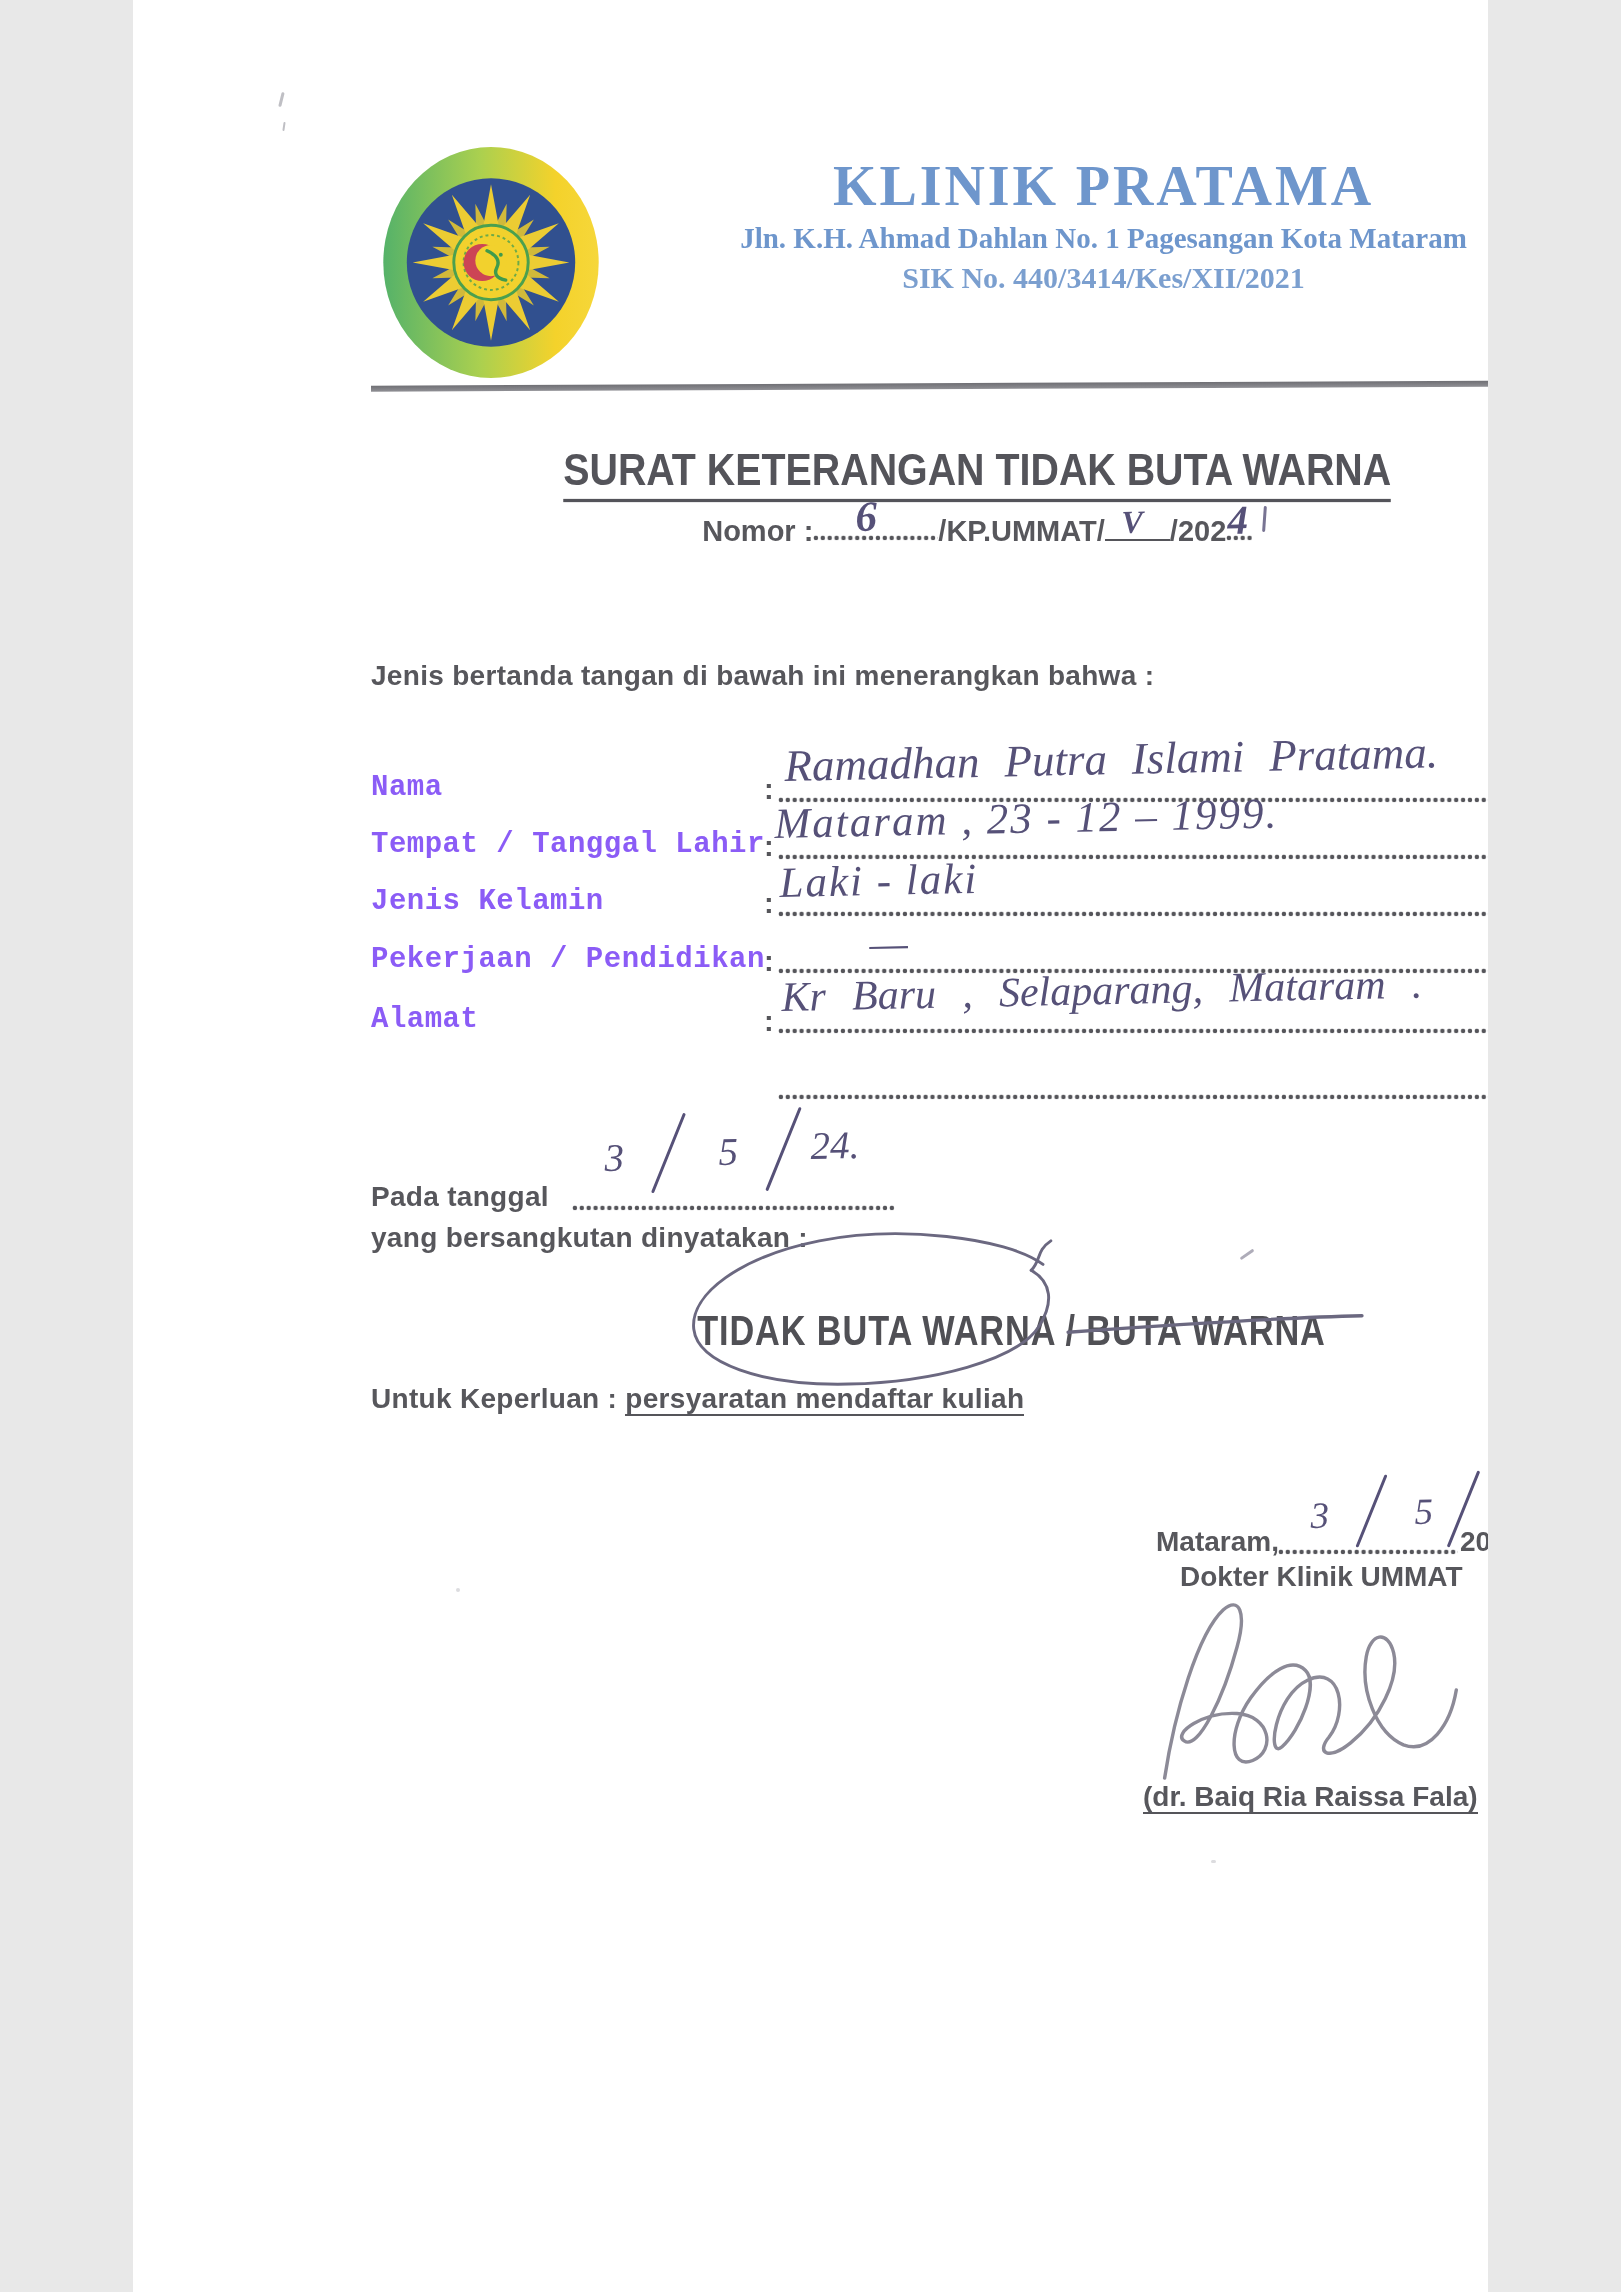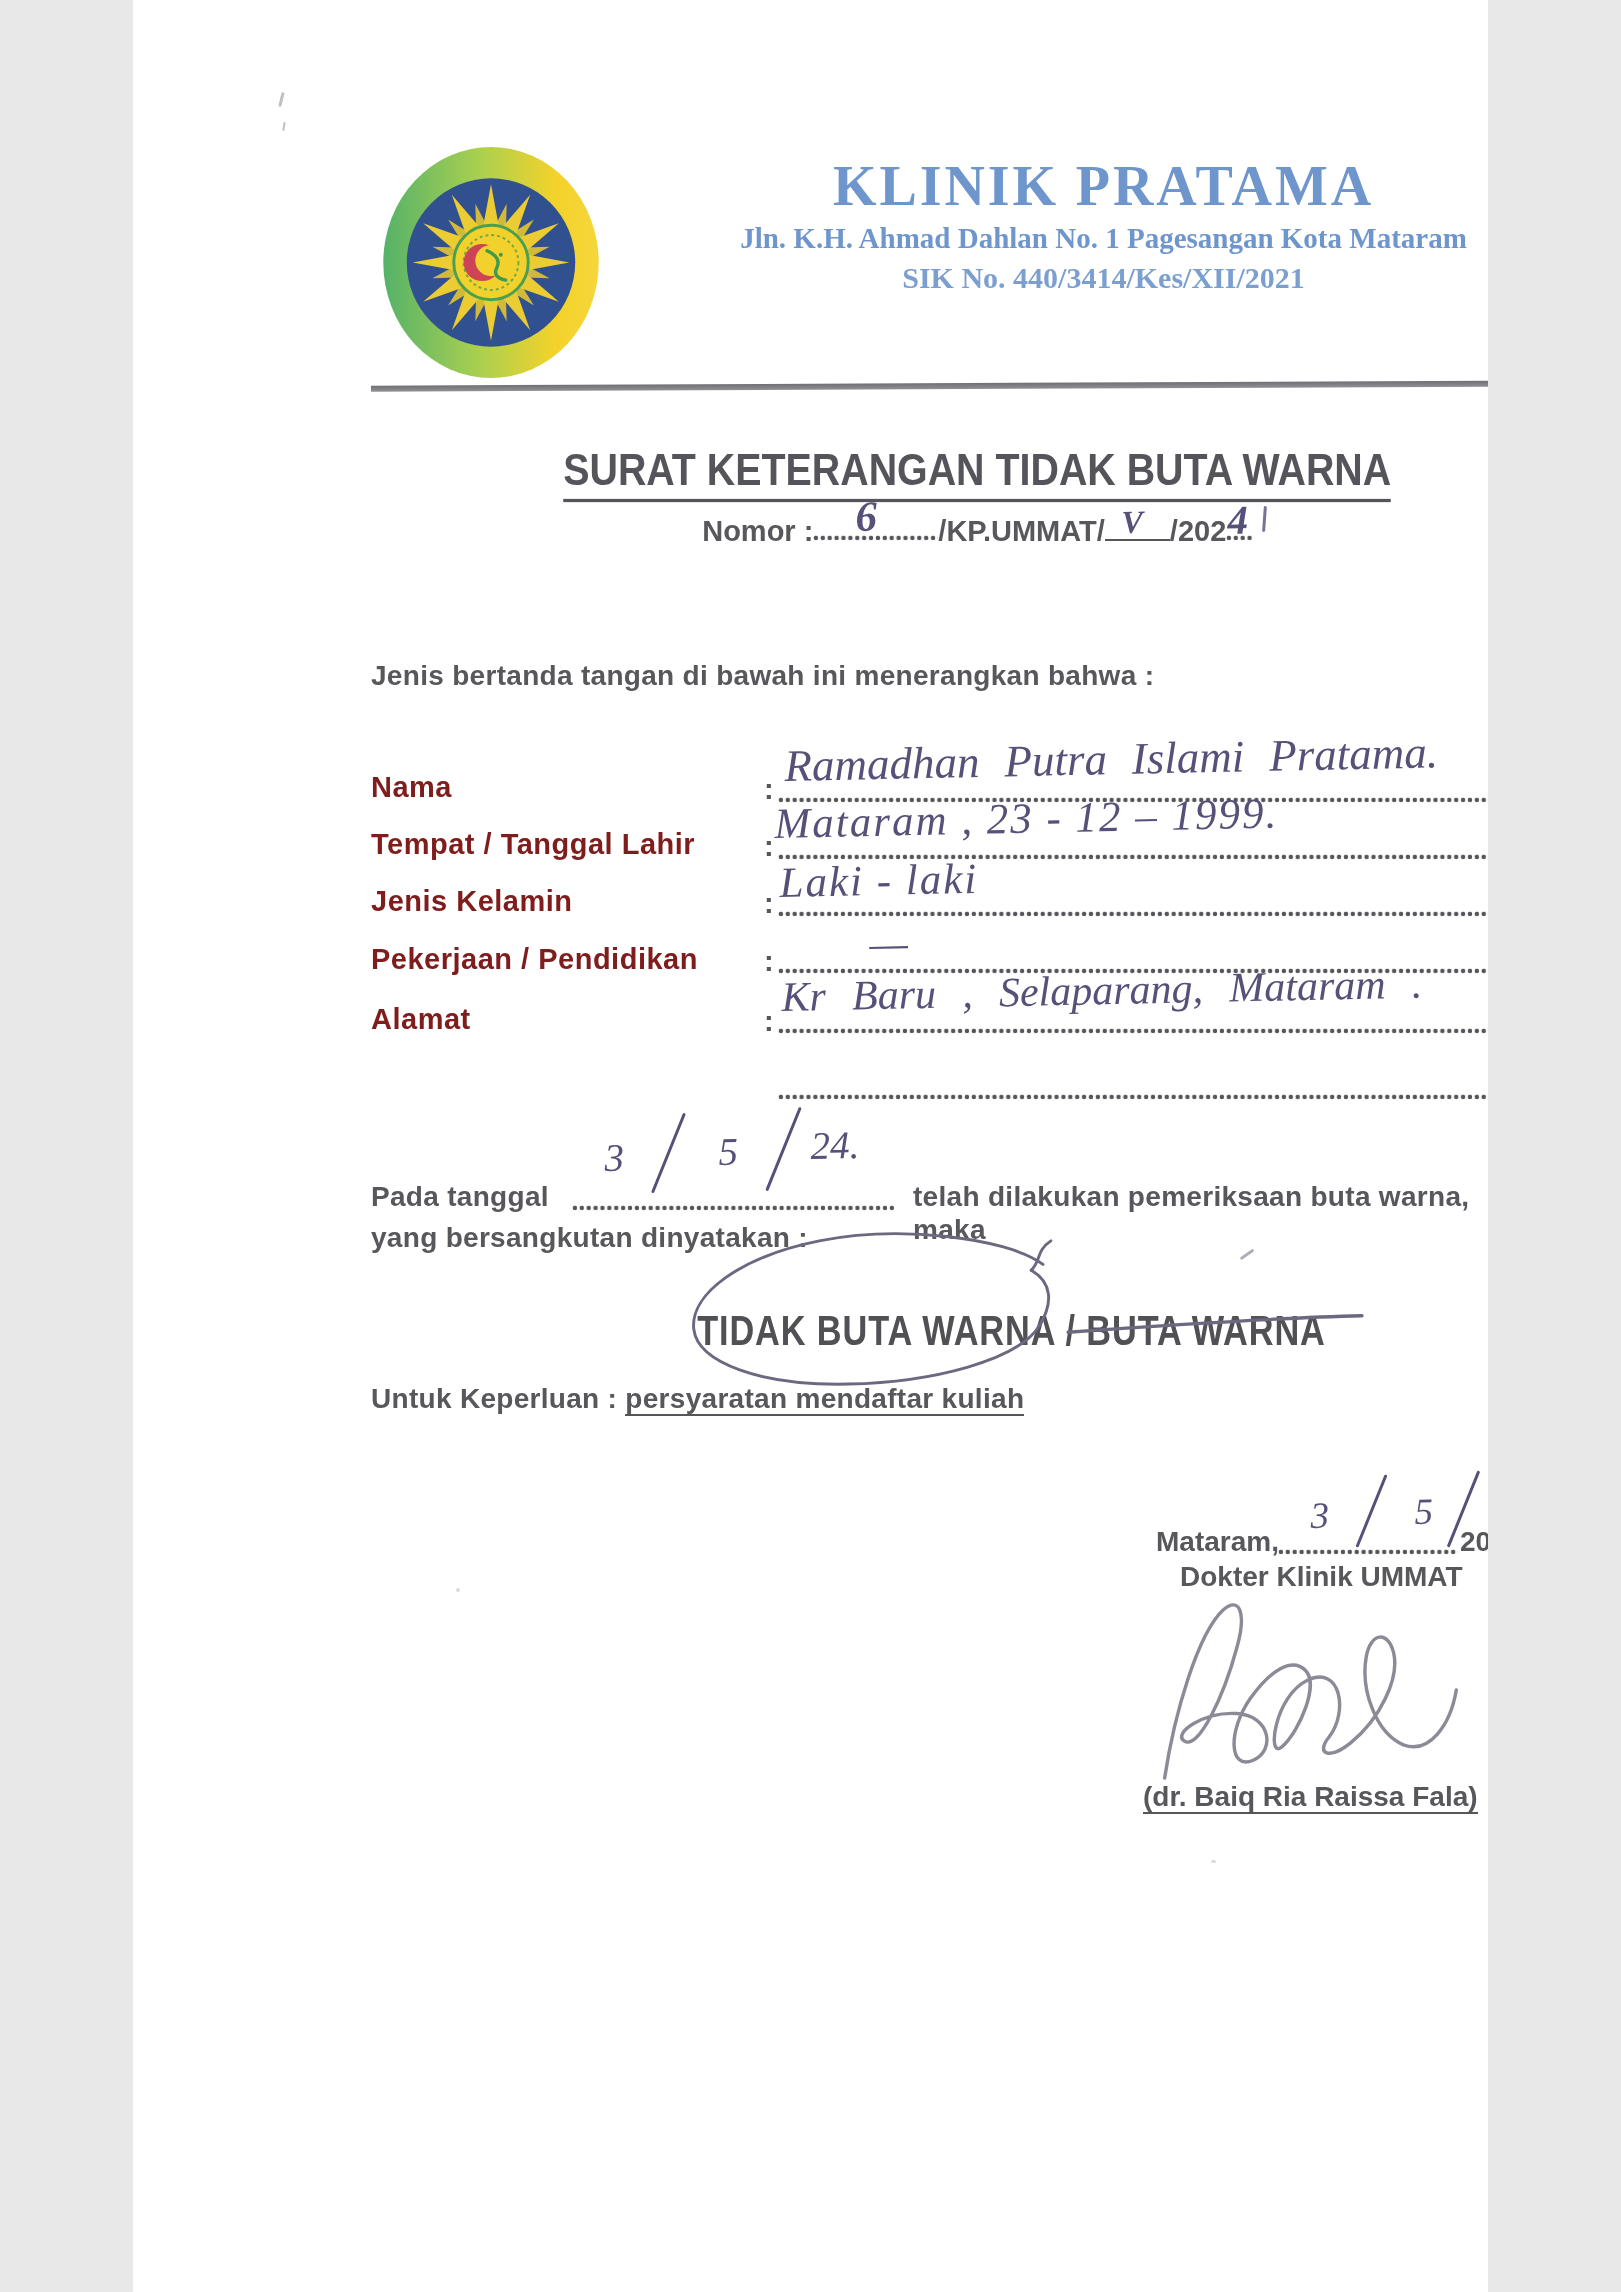--- a/index.html
+++ b/index.html
@@ -33,21 +33,21 @@
   
   .hw{font-family:"Liberation Serif",serif;font-style:italic;color:#565178;
     white-space:nowrap;transform:rotate(-1.2deg);transform-origin:left bottom;}
   .hw-abs{position:absolute;}
   .slash{position:absolute;width:2.9px;background:#565178;transform:rotate(22deg);border-radius:2px;}
   
   .ptext{position:absolute;font-size:28px;line-height:33px;font-weight:600;color:#57575c;letter-spacing:0.3px;}
   .dots-abs{position:absolute;height:5.9px;
     background-image:radial-gradient(circle at 2.9px 2.9px,#55555a 2px,transparent 2.6px);
     background-size:6.9px 5.9px;background-repeat:repeat-x;}
-  .field-label{position:absolute;left:238px;font-size:29px;line-height:33px;font-weight:600;color:#7f1d1d;letter-spacing:0.5px;}
+  .field-label{position:absolute;left:238px;font-size:29px;line-height:33px;font-weight:600;color:#8b5cf6;letter-spacing:0.5px;font-family:Liberation Mono, monospace;}
   .colon{position:absolute;left:631px;font-size:29px;font-weight:700;color:#55555a;}
   .underlined{border-bottom:2.9px solid #55555a;padding-bottom:0;}
   
   .verdict{top:1309px;}
   .verdict span{font-size:39px;font-weight:800;color:#505055;letter-spacing:1px;}
   .verdict .inner{display:inline-block;transform:scale(0.88,1.08) translateX(39px);}
   .annot{position:absolute;}
   
   .sig-text{position:absolute;font-size:28px;line-height:33px;font-weight:600;color:#57575c;}
   .speck{position:absolute;background:#8a8a94;opacity:.55;border-radius:2px;}
@@ -124,21 +124,20 @@
 
   <div class="field-label" style="top:1003px;">Alamat</div>
   <div class="colon" style="top:1005px;">:</div>
   <div class="dots-abs" style="left:645px;top:1028px;width:757px;"></div>
   <div class="hw hw-abs" style="left:649px;top:973px;font-size:42px;word-spacing:15.7px;">Kr Baru ,   Selaparang,  Mataram .</div>
 
   <div class="dots-abs" style="left:645px;top:1094px;width:757px;"></div>
 
   <div class="ptext" style="left:238px;top:1180px;">Pada tanggal</div>
   <div class="dots-abs" style="left:439px;top:1205px;width:323px;"></div>
-  <div class="ptext" style="left:780px;top:1180px;">telah dilakukan pemeriksaan buta warna, maka</div>
   <div class="ptext" style="left:238px;top:1221px;">yang bersangkutan dinyatakan :</div>
 
   <div class="hw hw-abs" style="left:472px;top:1135px;font-size:39px;">3</div>
   <div class="slash" style="left:534px;top:1110px;height:86px;"></div>
   <div class="hw hw-abs" style="left:586px;top:1129px;font-size:39px;">5</div>
   <div class="slash" style="left:649px;top:1104px;height:90px;"></div>
   <div class="hw hw-abs" style="left:678px;top:1123px;font-size:39px;">24.</div>
 
   <div class="center-band verdict">
     <span class="inner">

